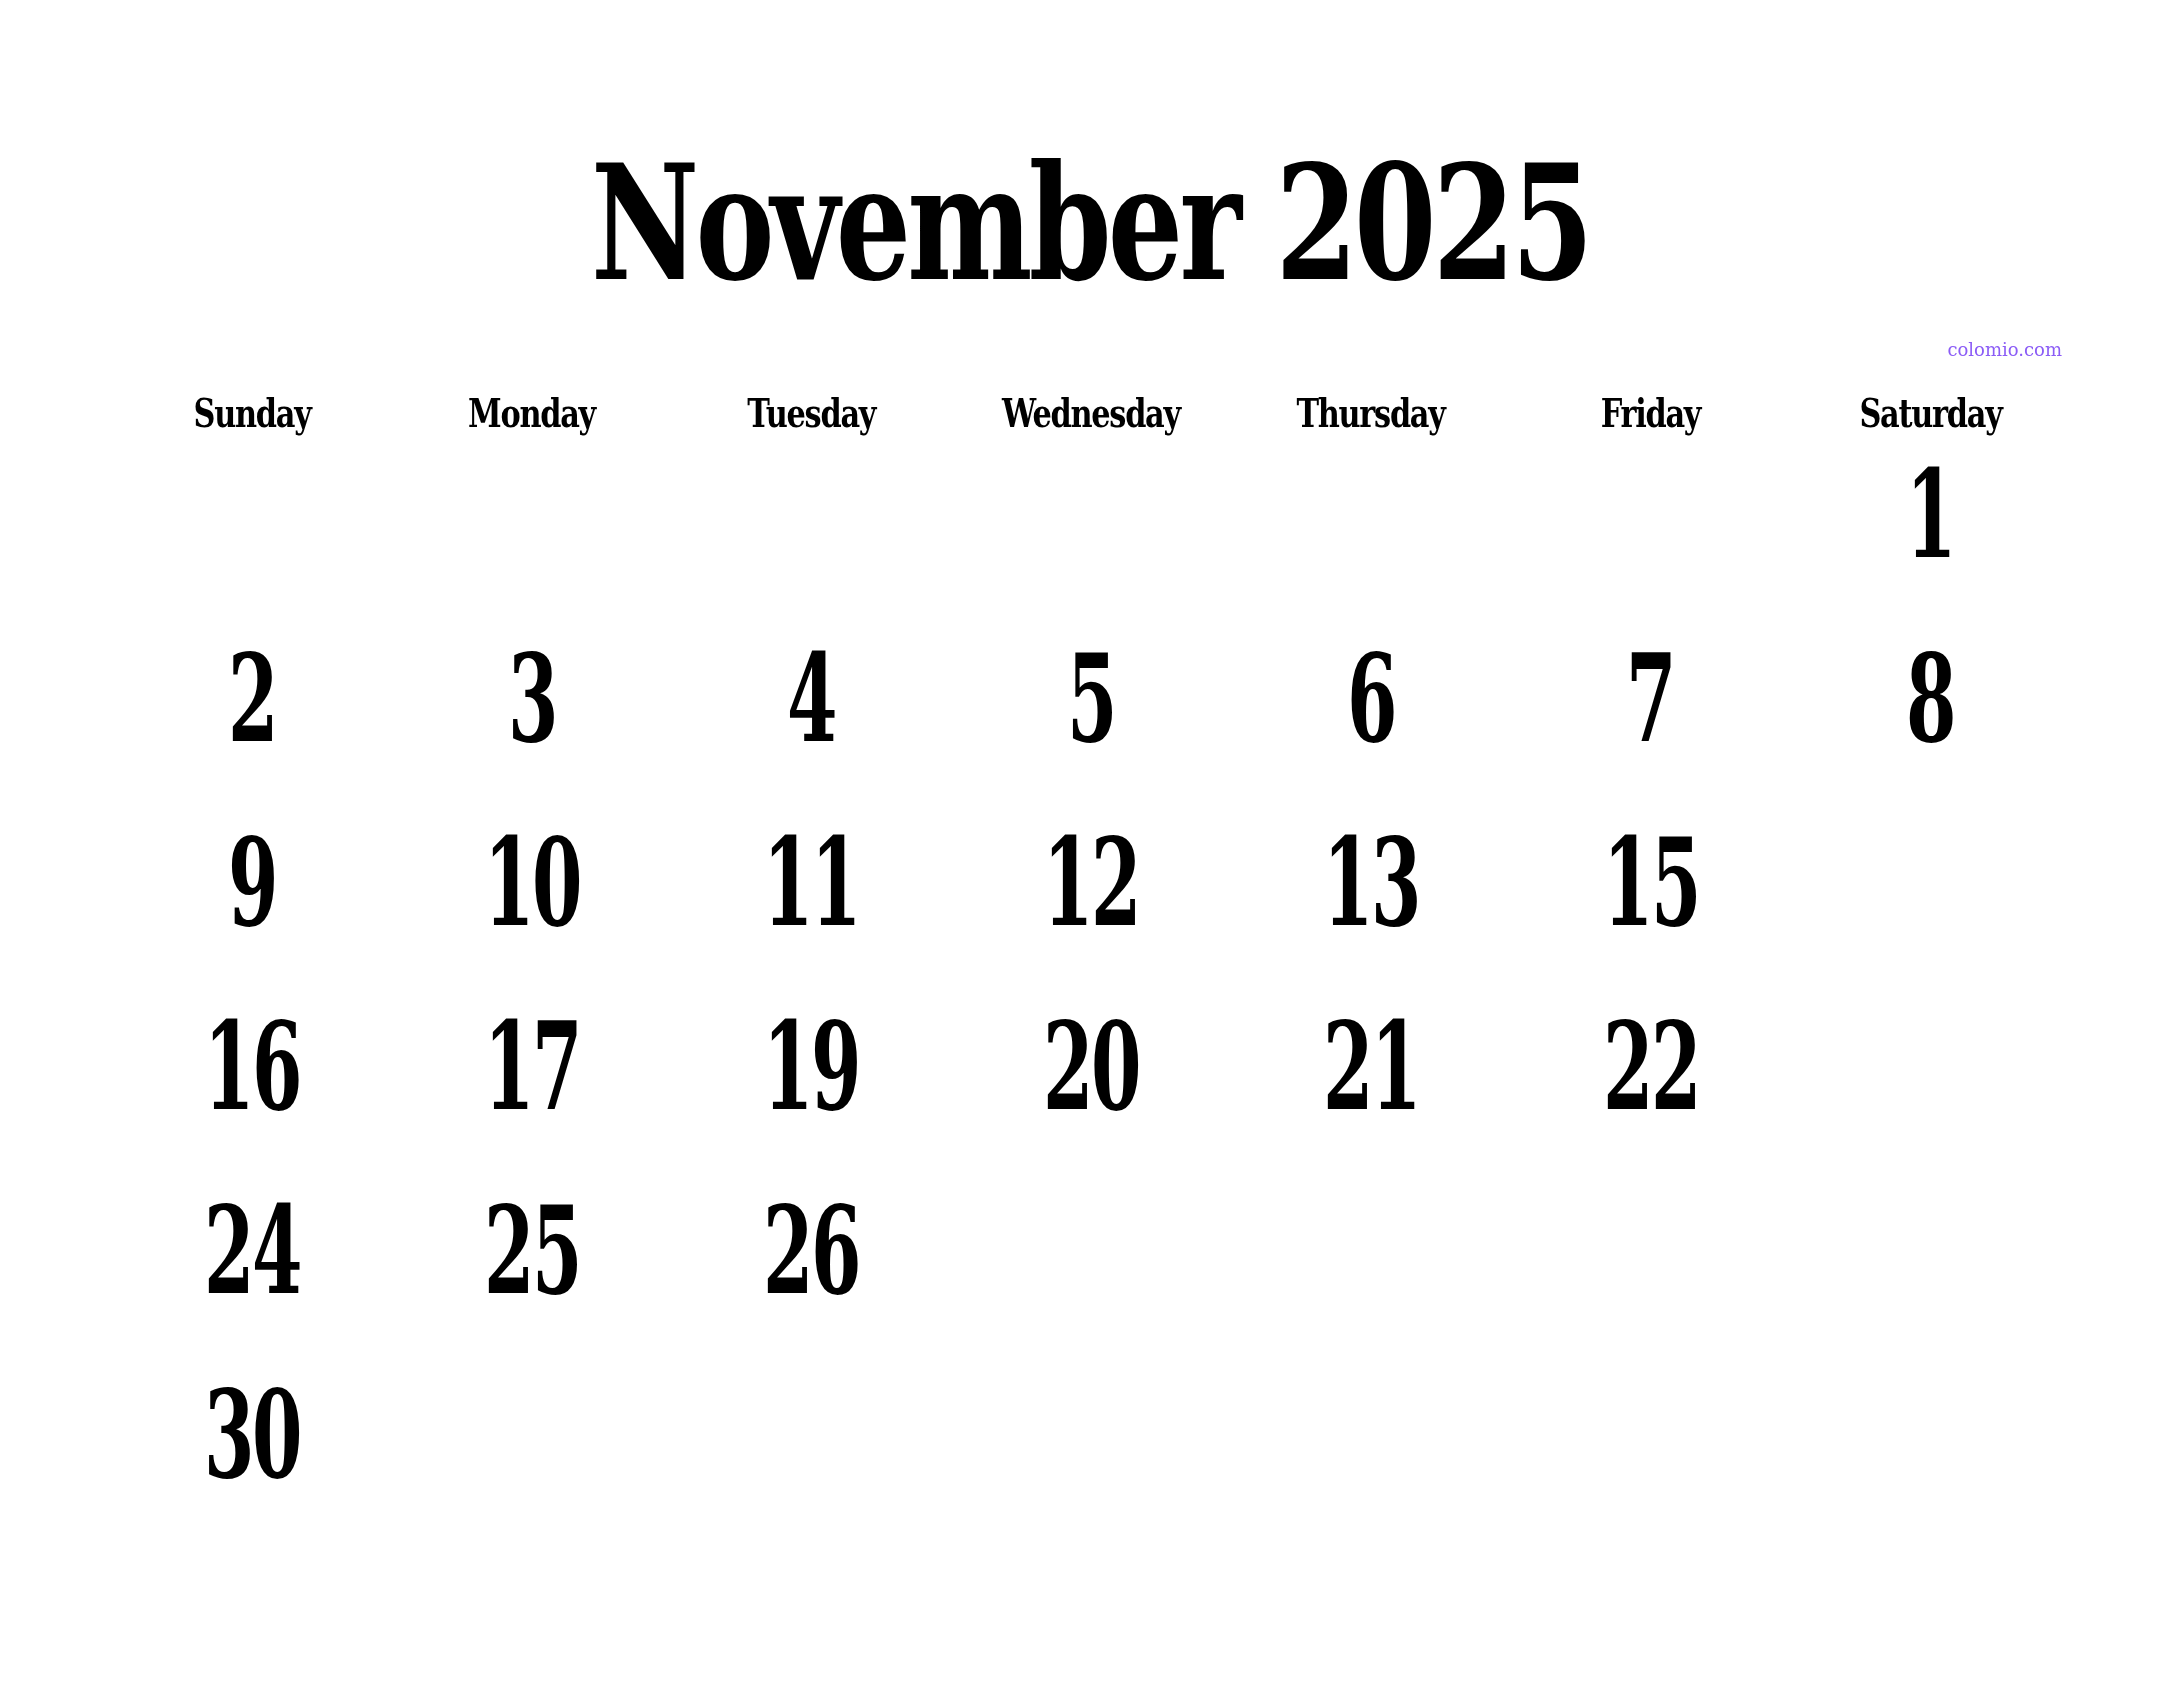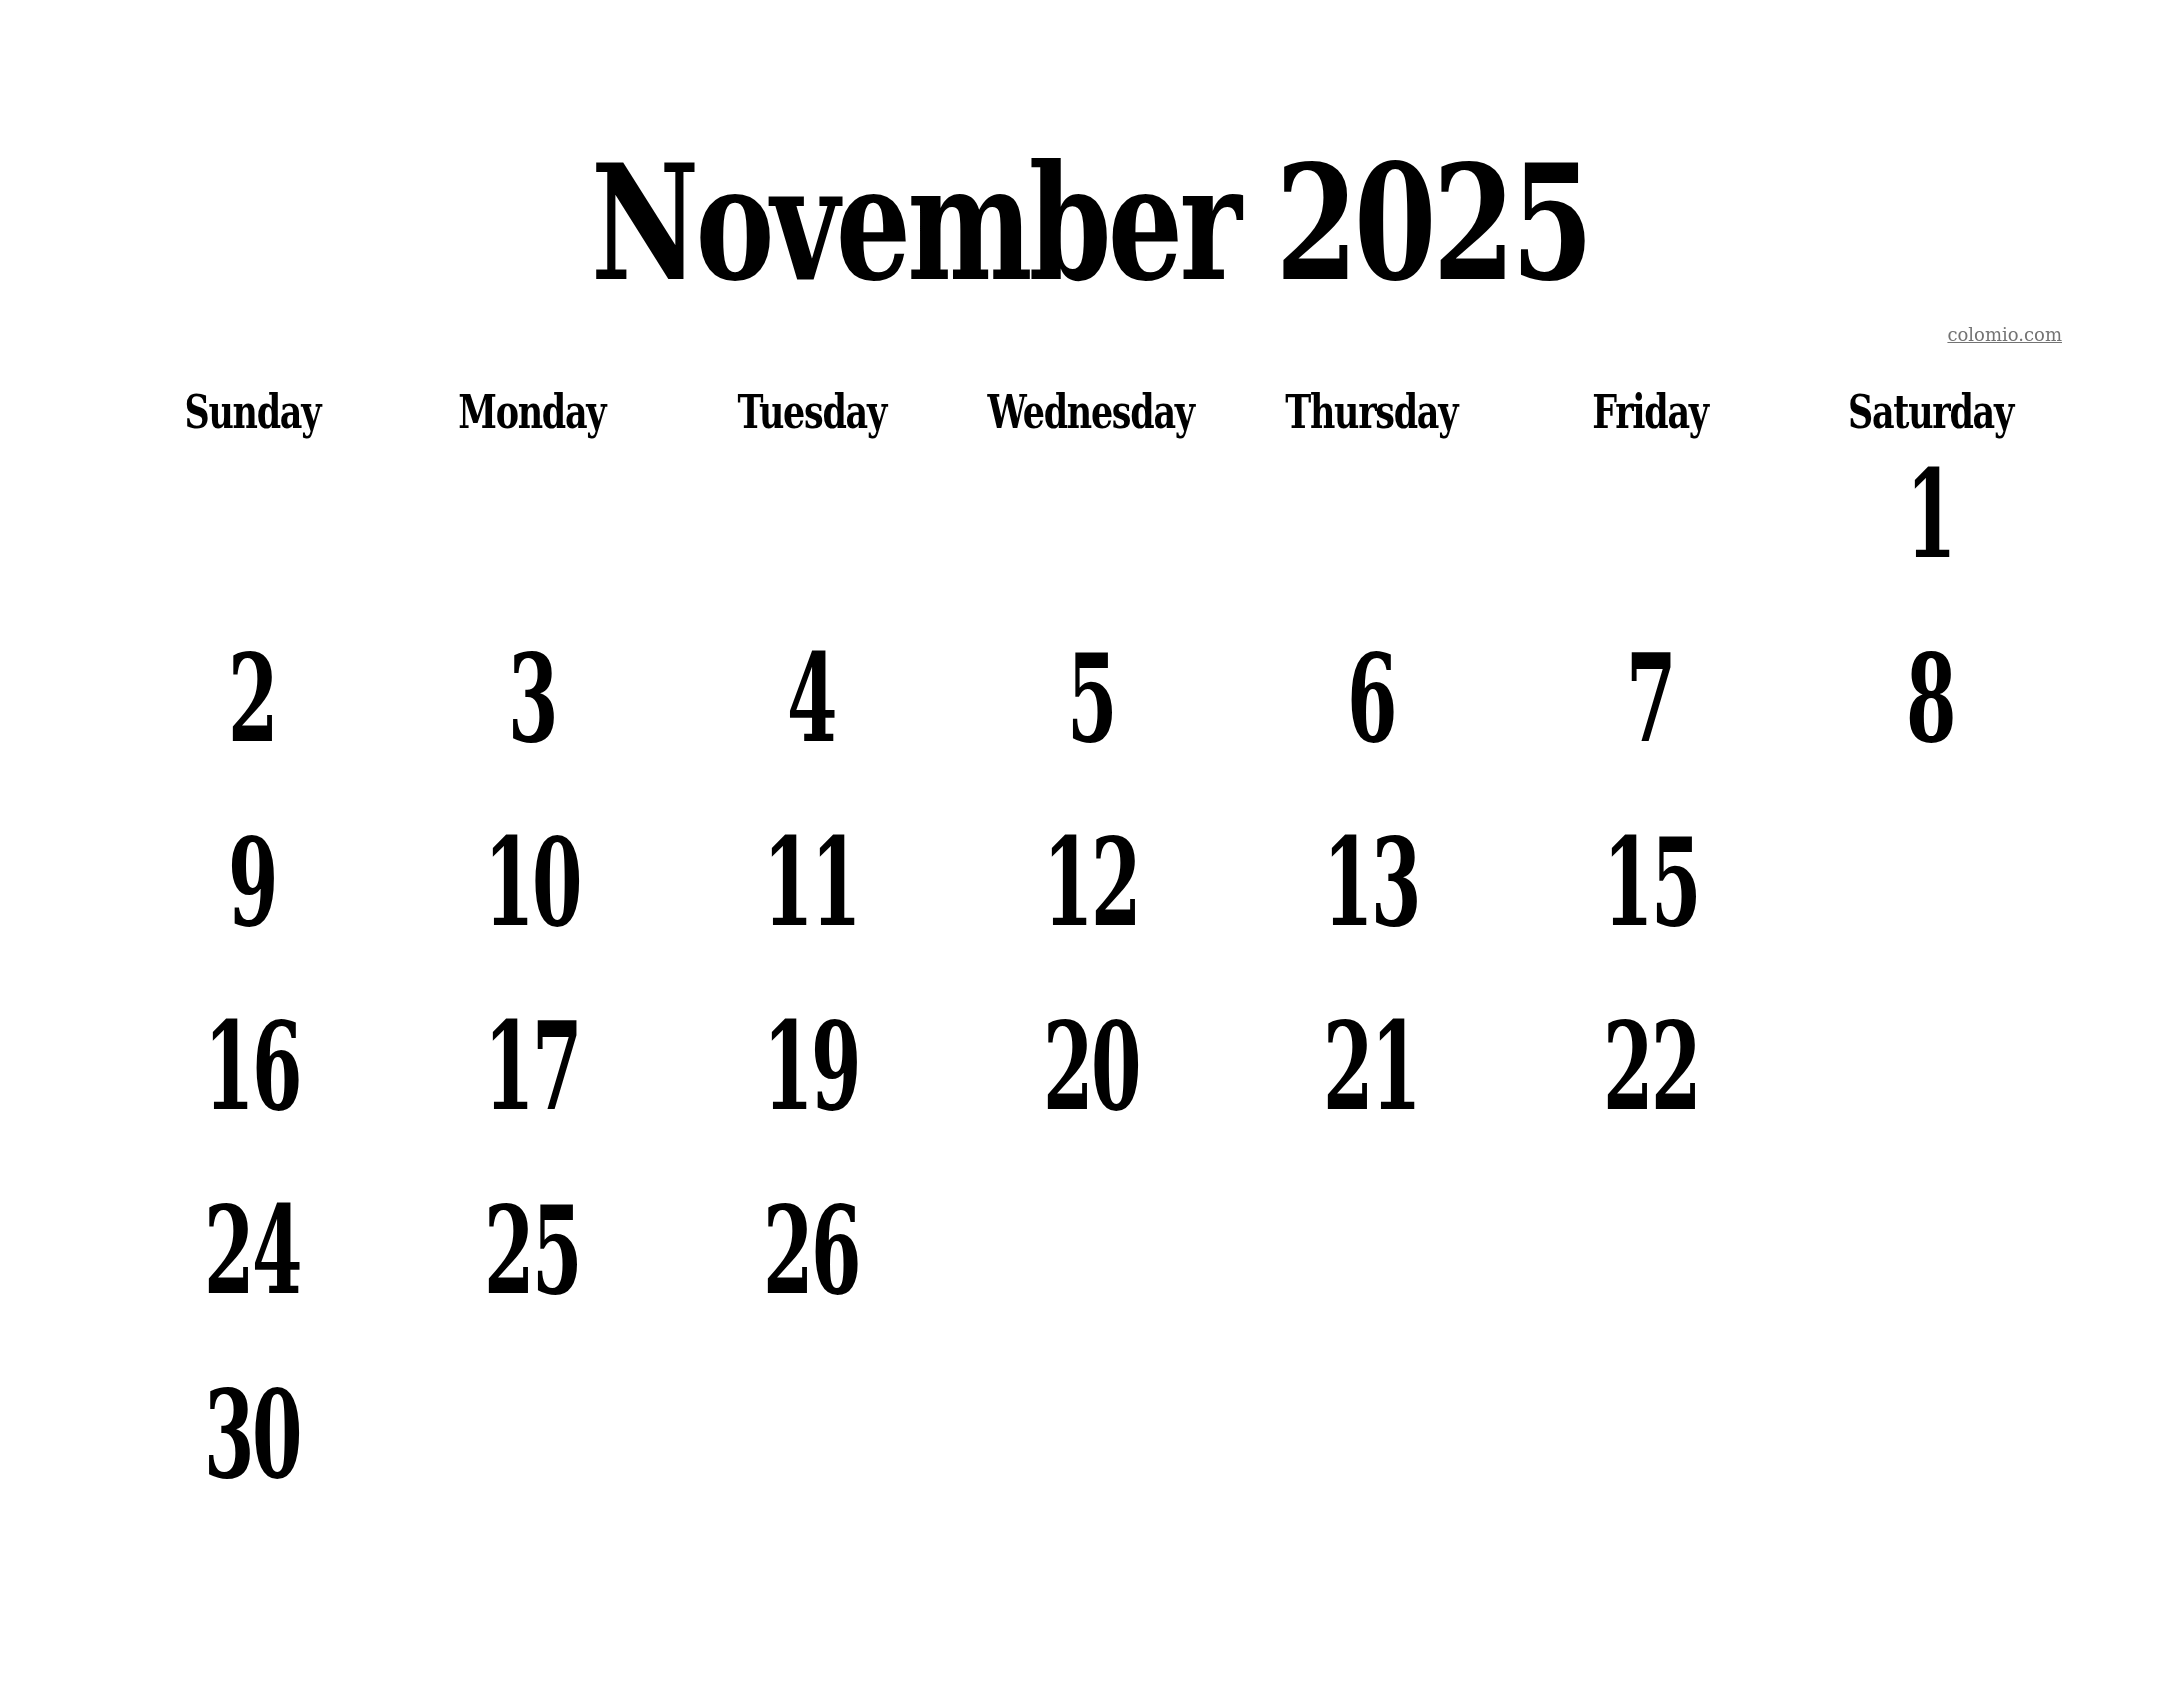--- a/index.html
+++ b/index.html
@@ -24,41 +24,40 @@
     font-size: 160px;
     line-height: 1;
     font-weight: bold;
     white-space: nowrap;
     transform: scaleX(0.74);
     transform-origin: 50% 50%;
     letter-spacing: -5.1px;
   }
   .watermark {
     position: absolute;
-    top: 324px;
+    top: 339px;
     right: 119px;
     font-size: 18px;
-    color: #737373;
-    text-decoration: underline;
+    color: #8b5cf6;
     font-family: "DejaVu Serif", serif;
   }
   .header-row {
     position: absolute;
     top: 373px;
     left: 112px;
     width: 1958px;
     display: grid;
     grid-template-columns: repeat(7, 1fr);
   }
   .header-cell {
     height: 78px;
     display: flex;
     align-items: center;
     justify-content: center;
-    font-size: 46px;
+    font-size: 40px;
     font-weight: bold;
   }
   .header-cell span {
     transform: scaleX(0.76);
     transform-origin: 50% 50%;
     white-space: nowrap;
     letter-spacing: -1.7px;
   }
   .weeks {
     position: absolute;

